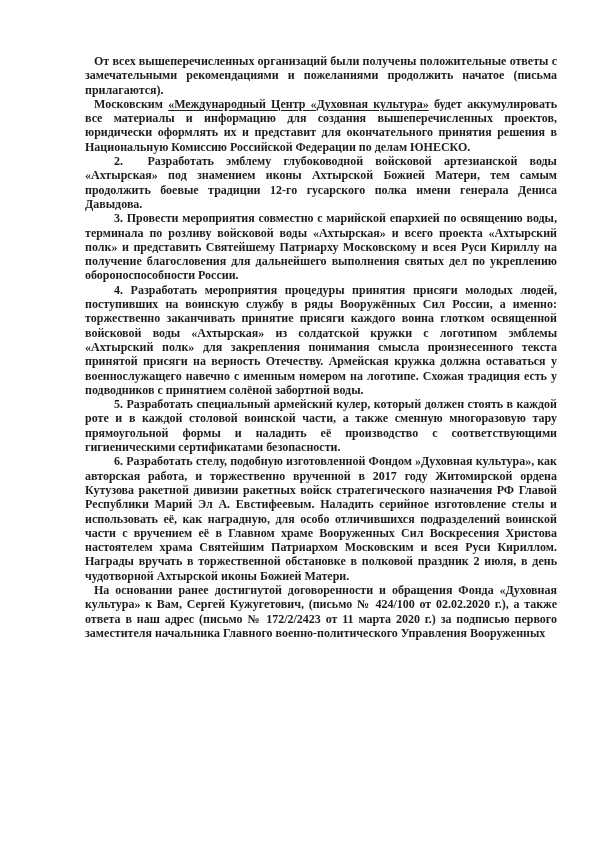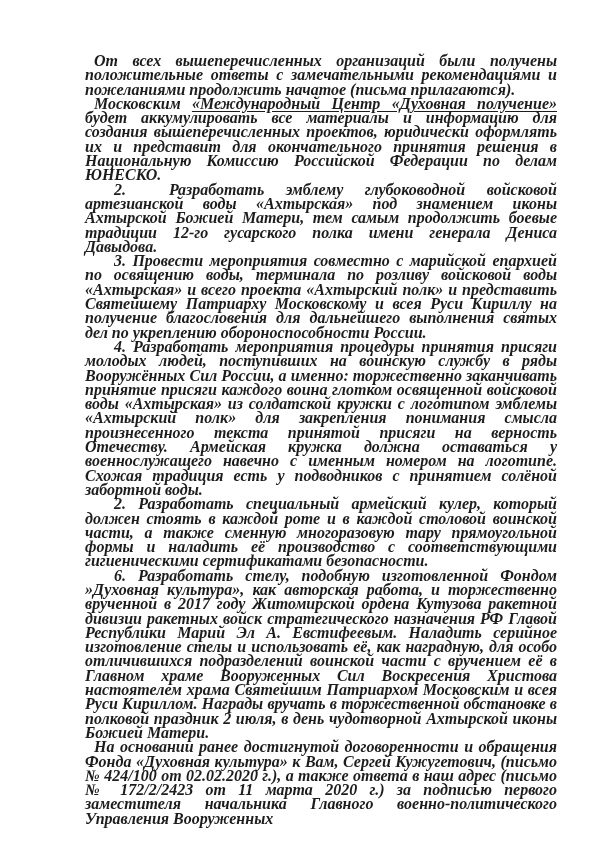--- a/index.html
+++ b/index.html
@@ -14,22 +14,21 @@
     background: #ffffff;
     overflow: hidden;
   }
   .text-block {
     position: absolute;
     left: 85px;
     top: 54px;
     width: 472px;
     font-family: "Liberation Serif", "DejaVu Serif", serif;
     font-weight: 700;
-    font-style: italic;
-    font-size: 16px;
+    font-size: 12px;
     line-height: 14.3px;
     color: #1d1d1d;
     text-align: justify;
   }
   .text-block p {
     margin: 0;
     text-indent: 9px;
   }
   .text-block p.num {
     text-indent: 29px;
@@ -40,31 +39,31 @@
   }
 </style>
 </head>
 <body>
 
 <div class="page">
   <div class="text-block">
 
     <p>От всех вышеперечисленных организаций были получены положительные ответы с замечательными рекомендациями и пожеланиями продолжить начатое (письма прилагаются).</p>
 
-    <p><span>Московским </span><span class="u">«Международный Центр «Духовная получение»</span><span> будет аккумулировать все материалы и информацию для создания вышеперечисленных проектов, юридически оформлять их и представит для окончательного принятия решения в Национальную Комиссию Российской Федерации по делам ЮНЕСКО.</span></p>
+    <p><span>Московским </span><span class="u">«Международный Центр «Духовная культура»</span><span> будет аккумулировать все материалы и информацию для создания вышеперечисленных проектов, юридически оформлять их и представит для окончательного принятия решения в Национальную Комиссию Российской Федерации по делам ЮНЕСКО.</span></p>
 
 
 
     <p class="num">2.&nbsp; Разработать эмблему глубоководной войсковой артезианской воды «Ахтырская» под знамением иконы Ахтырской Божией Матери, тем самым продолжить боевые традиции 12-го гусарского полка имени генерала Дениса Давыдова.</p>
 
     <p class="num">3. Провести мероприятия совместно с марийской епархией по освящению воды, терминала по розливу войсковой воды «Ахтырская» и всего проекта «Ахтырский полк» и представить Святейшему Патриарху Московскому и всея Руси Кириллу на получение благословения для дальнейшего выполнения святых дел по укреплению обороноспособности России.</p>
 
     <p class="num">4. Разработать мероприятия процедуры принятия присяги молодых людей, поступивших на воинскую службу в ряды Вооружённых Сил России, а именно: торжественно заканчивать принятие присяги каждого воина глотком освященной войсковой воды «Ахтырская» из солдатской кружки с логотипом эмблемы «Ахтырский полк» для закрепления понимания смысла произнесенного текста принятой присяги на верность Отечеству. Армейская кружка должна оставаться у военнослужащего навечно с именным номером на логотипе. Схожая традиция есть у подводников с принятием солёной забортной воды.</p>
 
-    <p class="num">2. Разработать специальный армейский кулер, который должен стоять в каждой роте и в каждой столовой воинской части, а также сменную многоразовую тару прямоугольной формы и наладить её производство с соответствующими гигиеническими сертификатами безопасности.</p>
+    <p class="num">5. Разработать специальный армейский кулер, который должен стоять в каждой роте и в каждой столовой воинской части, а также сменную многоразовую тару прямоугольной формы и наладить её производство с соответствующими гигиеническими сертификатами безопасности.</p>
 
     <p class="num">6. Разработать стелу, подобную изготовленной Фондом »Духовная культура», как авторская работа, и торжественно врученной в 2017 году Житомирской ордена Кутузова ракетной дивизии ракетных войск стратегического назначения РФ Главой Республики Марий Эл А. Евстифеевым. Наладить серийное изготовление стелы и использовать её, как наградную, для особо отличившихся подразделений воинской части с вручением её в Главном храме Вооруженных Сил Воскресения Христова настоятелем храма Святейшим Патриархом Московским и всея Руси Кириллом. Награды вручать в торжественной обстановке в полковой праздник 2 июля, в день чудотворной Ахтырской иконы Божией Матери.</p>
 
 
     <p>На основании ранее достигнутой договоренности и обращения Фонда «Духовная культура» к Вам, Сергей Кужугетович, (письмо № 424/100 от 02.02.2020 г.), а также ответа в наш адрес (письмо № 172/2/2423 от 11 марта 2020 г.) за подписью первого заместителя начальника Главного военно-политического Управления Вооруженных</p>
 
   </div>
 </div>
 
 </body></html>

